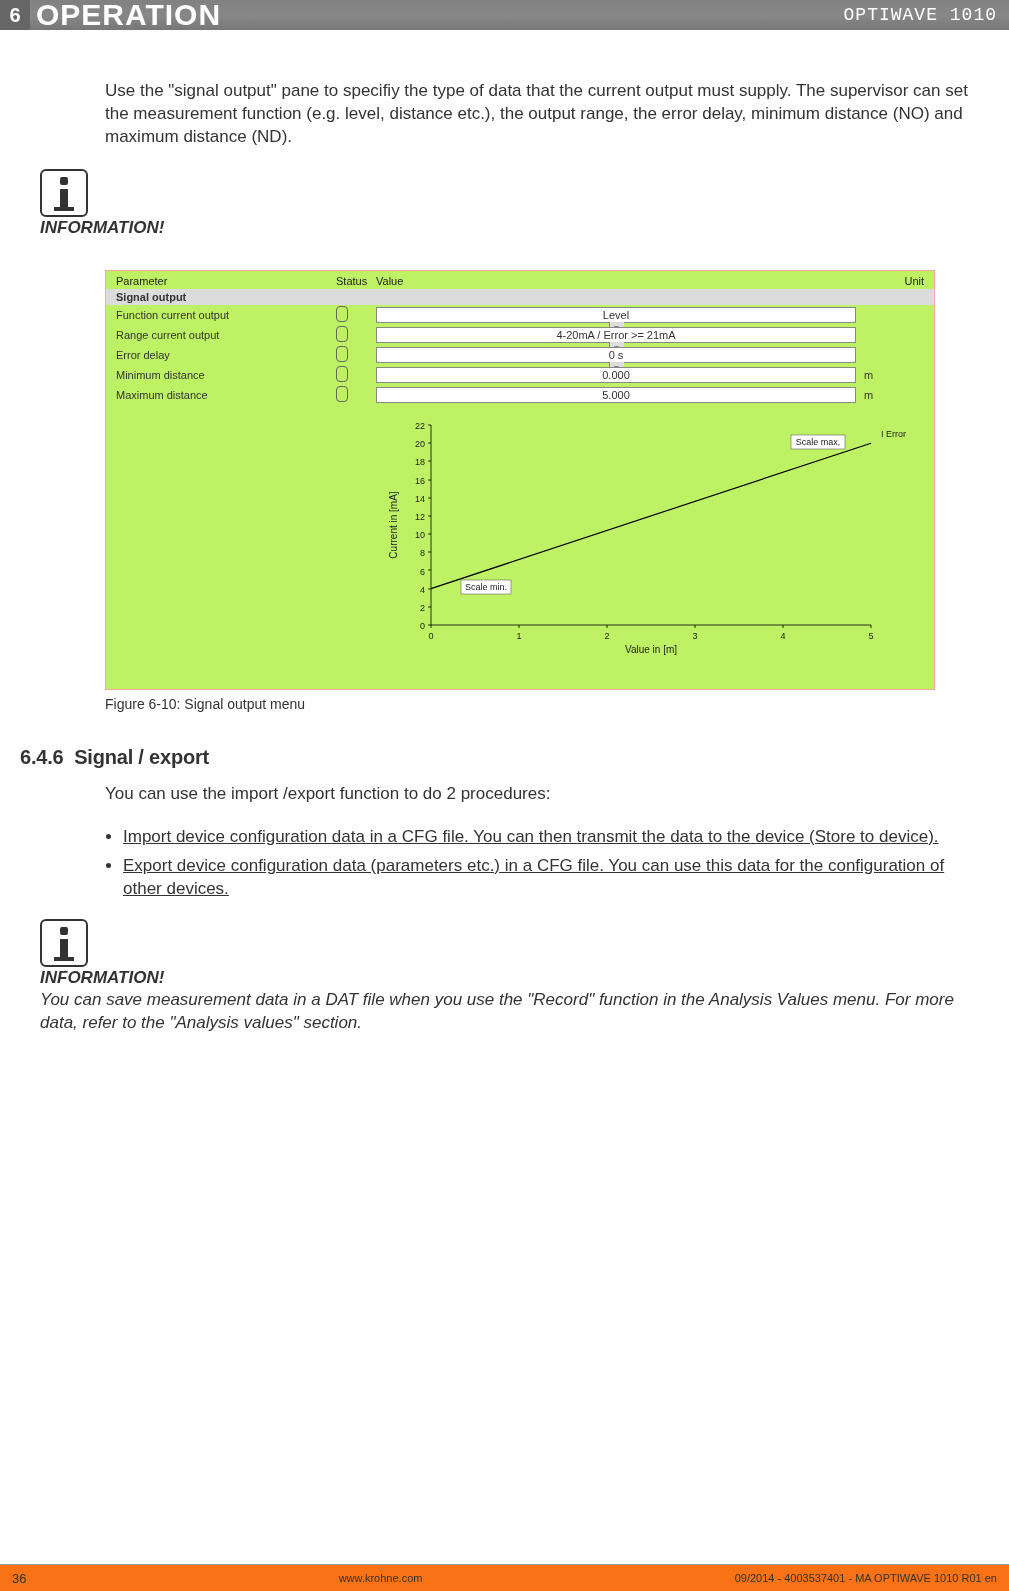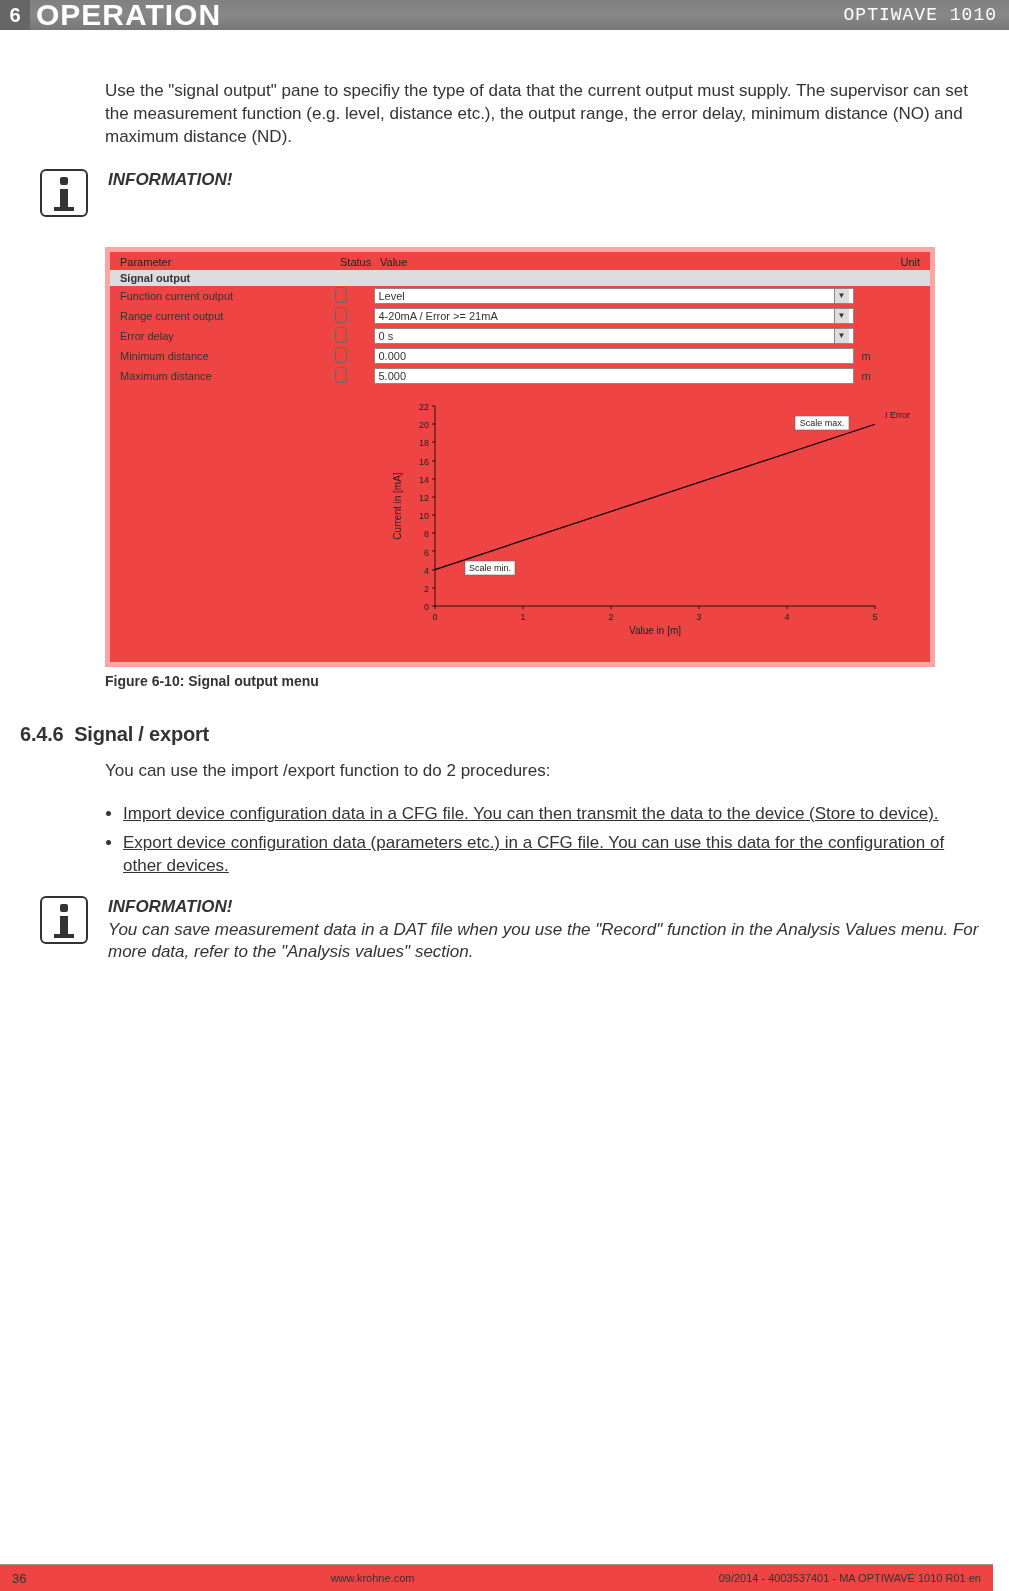--- a/index.html
+++ b/index.html
@@ -57,20 +57,21 @@
     margin-left: 85px;
     font-size: 17px;
     line-height: 1.35;
     color: #333;
     margin-bottom: 20px;
   }
   .info-block {
     display: flex;
     align-items: flex-start;
     margin: 10px 0 20px 20px;
+    flex-direction: column;
   }
   .info-icon {
     width: 44px;
     height: 44px;
     border: 2px solid #333;
     border-radius: 6px;
     margin-right: 20px;
     flex: 0 0 44px;
     position: relative;
   }
@@ -107,25 +108,25 @@
   }
   .info-body {
     font-style: italic;
   }
   .screenshot-wrap {
     margin-left: 85px;
     margin-top: 30px;
     width: 830px;
   }
   .screenshot {
-    border: 5px solid #fca5a5;
+    border: 1px solid #fca5a5;
     width: 830px;
     height: 420px;
     box-sizing: border-box;
-    background: #ef4444;
+    background: #bef264;
     font-family: Arial, sans-serif;
   }
   .ss-header {
     display: flex;
     font-size: 11px;
     color: #222;
     padding: 4px 10px 2px 10px;
   }
   .col-param { width: 220px; }
   .col-status { width: 40px; }
@@ -158,20 +159,21 @@
     background: #fff;
     font-size: 11px;
     height: 16px;
     line-height: 14px;
     padding: 0 4px;
     box-sizing: border-box;
     width: 480px;
     display: flex;
     justify-content: space-between;
     align-items: center;
+    flex-direction: column;
   }
   .sel .arrow {
     width: 14px; height: 14px;
     background: #ddd;
     border-left: 1px solid #888;
     text-align: center;
     font-size: 8px;
     line-height: 14px;
   }
   .ss-unit { width: 60px; padding-left: 8px; }
@@ -179,37 +181,37 @@
     margin: 10px 0 0 280px;
     width: 540px;
     height: 240px;
     position: relative;
     font-size: 10px;
     color: #222;
   }
   .chart-area svg { display: block; }
   .fig-caption {
     font-size: 14px;
-    font-weight: bold;
+    font-weight: normal;
     margin: 6px 0 34px 85px;
     color: #333;
   }
   ul.bullets {
     margin: 0 30px 18px 85px;
     padding-left: 18px;
     font-size: 17px;
     line-height: 1.35;
   }
   ul.bullets li { margin-bottom: 6px; text-decoration: underline; }
   .footer {
     position: absolute;
-    bottom: 0; left: 0; right: 16px;
+    bottom: 0; left: 0; right: 0;
     height: 26px;
     border-top: 1px solid #999;
-    background: #ef4444;
+    background: #f97316;
     display: flex;
     align-items: center;
     font-size: 11px;
     color: #333;
     padding: 0 12px;
     justify-content: space-between;
   }
   .footer .pgnum { font-size: 13px; }
 </style>
 </head>

